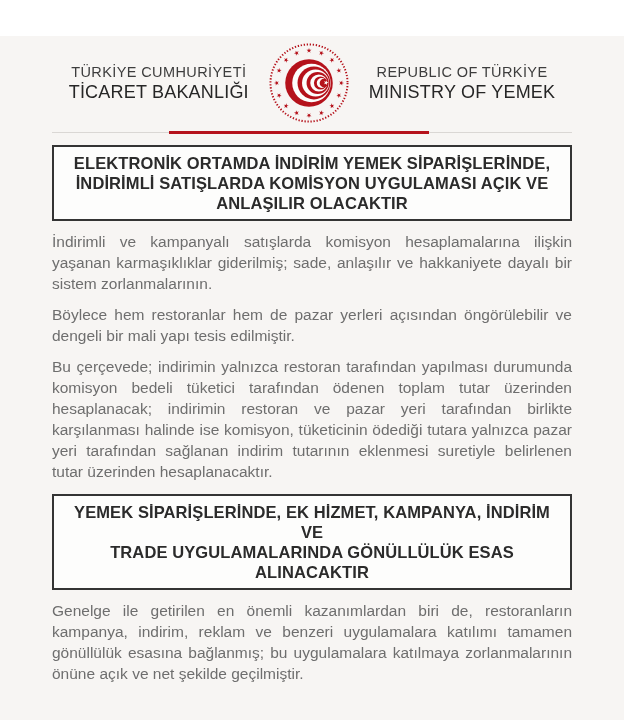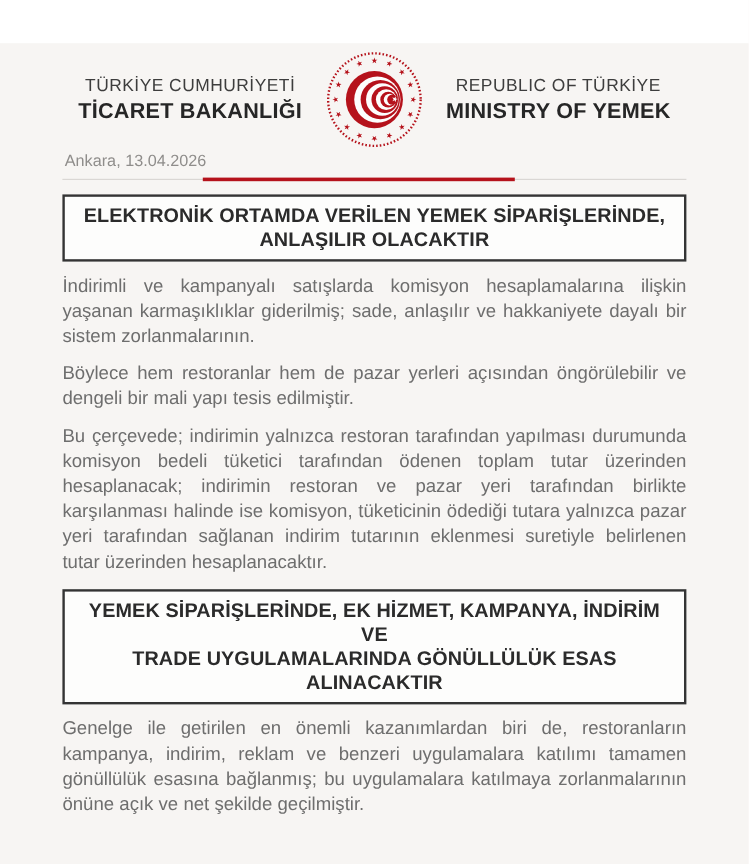--- a/index.html
+++ b/index.html
@@ -9,21 +9,21 @@
     font-family:"Liberation Sans", sans-serif;
     display:flex;flex-direction:column;
     padding:6px 52px 14px 52px;
     overflow:hidden;
     margin-top:36px;
   }
   
   .hdr{display:flex;align-items:center;justify-content:center;gap:19px;}
   .hdr-block{text-align:center;white-space:nowrap;}
   .hdr-line1{font-size:14.5px;color:#3d3d3d;letter-spacing:.4px;}
-  .hdr-line2{font-size:18px;font-weight:bold;color:#262626;letter-spacing:.2px;margin-top:2px;}
+  .hdr-line2{font-size:18px;font-weight:normal;color:#262626;letter-spacing:.2px;margin-top:2px;}
   .emblem{width:82px;height:82px;flex:0 0 auto;}
   
   .dateline{font-size:13.5px;color:#8f8d8b;margin-top:2px;padding-left:2px;}
   .divider{position:relative;height:1px;background:#dad7d4;margin-top:8px;}
   .divider-red{position:absolute;left:22.5%;top:-1px;width:50%;height:3px;background:#b5121b;}
   
   .para{
     margin:10px 0 0 0;font-size:15.5px;line-height:21px;color:#6e6e6e;
     text-align:justify;
   }
@@ -85,29 +85,29 @@
         </g>
       </svg>
     </div>
 
     <div class="hdr-block">
       <div class="hdr-line1">REPUBLIC OF TÜRKİYE</div>
       <div class="hdr-line2">MINISTRY OF YEMEK</div>
     </div>
   </header>
 
-  <div class="dateline">Ankara, 13.04.2026</div>
 
   <div class="divider">
     <span class="divider-red"></span>
   </div>
 
 
   <div class="banner">
-    <div class="banner-line">ELEKTRONİK ORTAMDA VERİLEN YEMEK SİPARİŞLERİNDE,</div>
+    <div class="banner-line">ELEKTRONİK ORTAMDA İNDİRİM YEMEK SİPARİŞLERİNDE,</div>
+    <div class="banner-line">İNDİRİMLİ SATIŞLARDA KOMİSYON UYGULAMASI AÇIK VE</div>
     <div class="banner-line">ANLAŞILIR OLACAKTIR</div>
   </div>
 
   <p class="para">İndirimli ve kampanyalı satışlarda komisyon hesaplamalarına ilişkin yaşanan karmaşıklıklar giderilmiş; sade, anlaşılır ve hakkaniyete dayalı bir sistem zorlanmalarının.</p>
   <p class="para">Böylece hem restoranlar hem de pazar yerleri açısından öngörülebilir ve dengeli bir mali yapı tesis edilmiştir.</p>
   <p class="para">Bu çerçevede; indirimin yalnızca restoran tarafından yapılması durumunda komisyon bedeli tüketici tarafından ödenen toplam tutar üzerinden hesaplanacak; indirimin restoran ve pazar yeri tarafından birlikte karşılanması halinde ise komisyon, tüketicinin ödediği tutara yalnızca pazar yeri tarafından sağlanan indirim tutarının eklenmesi suretiyle belirlenen tutar üzerinden hesaplanacaktır.</p>
 
   <div class="banner">
     <div class="banner-line">YEMEK SİPARİŞLERİNDE, EK HİZMET, KAMPANYA, İNDİRİM VE</div>
     <div class="banner-line">TRADE UYGULAMALARINDA GÖNÜLLÜLÜK ESAS</div>

